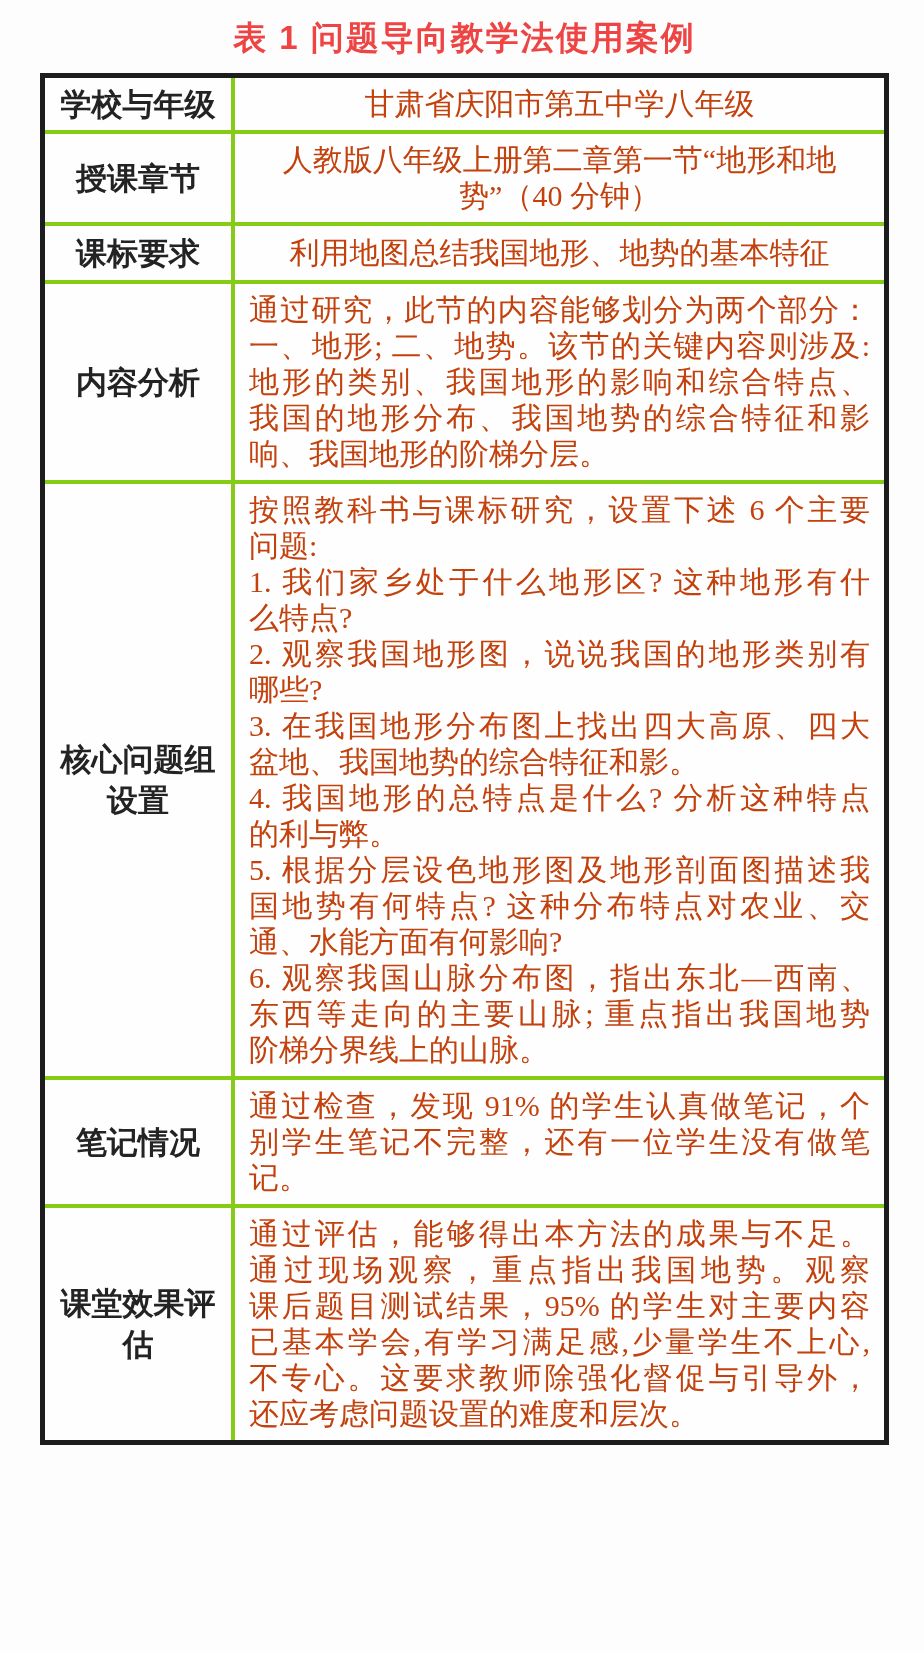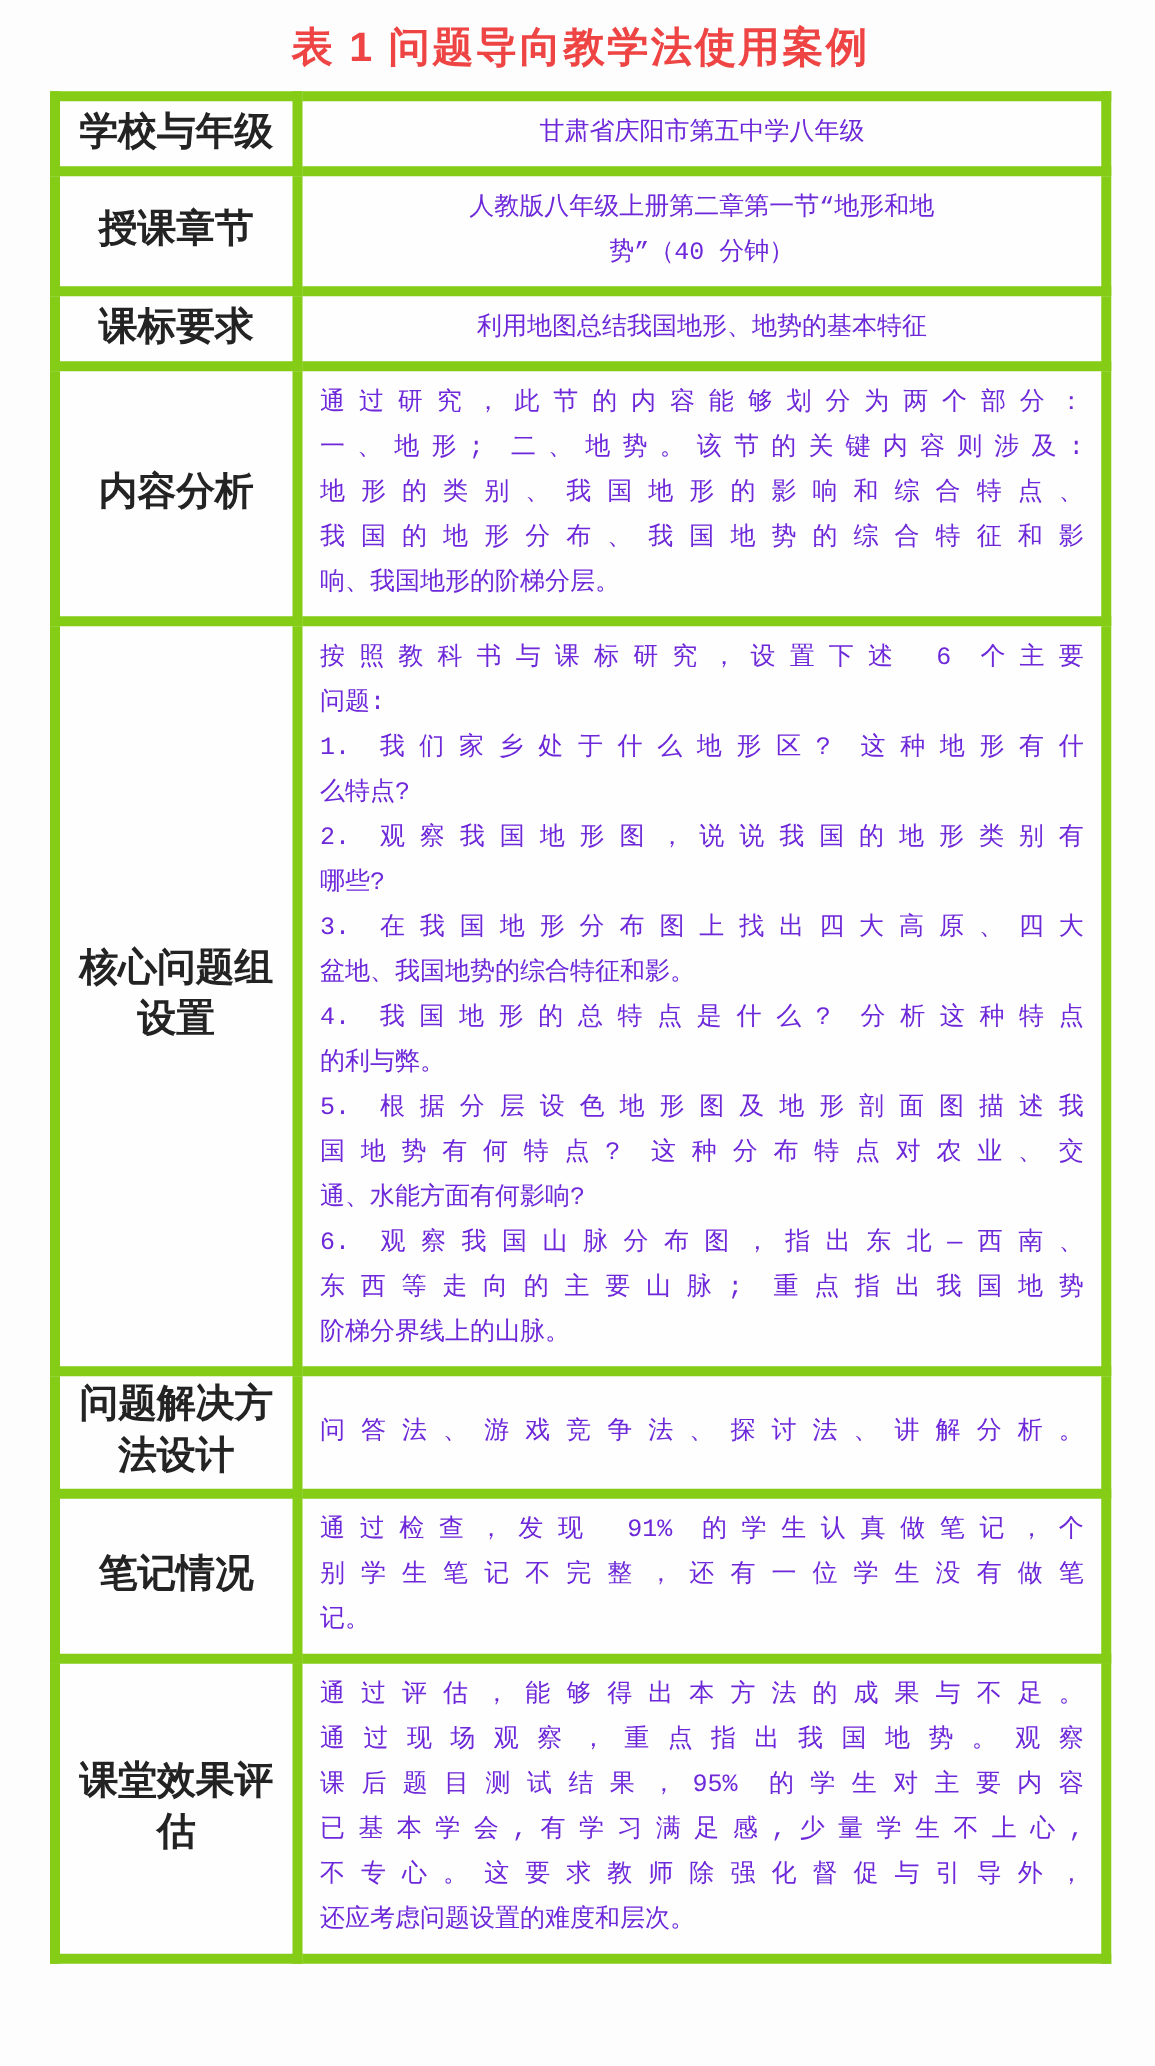--- a/index.html
+++ b/index.html
@@ -22,41 +22,40 @@
     color: #ef4444;
   }
   table.case {
     border-collapse: collapse;
     table-layout: fixed;
     width: 849px;
     margin: 15px 0 0 40px;
     border: 5px solid #1d1d1d;
   }
   table.case td {
-    border: 8px solid #84cc16;
+    border: 4px solid #84cc16;
     vertical-align: middle;
     background: #fefefe;
-    font-family: Liberation Mono, monospace;
   }
   td.label {
     width: 182px;
     text-align: center;
     font-weight: 700;
     font-size: 31px;
     line-height: 41px;
     padding: 4px 2px;
     color: #232323;
     font-family: "Liberation Sans", "DejaVu Sans", sans-serif;
   }
   td.content {
     font-family: "Liberation Serif", "DejaVu Serif", serif;
-    font-size: 20px;
+    font-size: 30px;
     line-height: 36px;
     padding: 8px 14px;
-    color: #6d28d9;
+    color: #c2410c;
   }
   .ln { white-space: nowrap; }
   .ln.full {
     white-space: normal;
     text-align: justify;
     text-align-last: justify;
   }
   .ln.c { text-align: center; white-space: normal; }
 </style>
 </head>
@@ -129,29 +128,20 @@
           <div class="ln full">5. 根据分层设色地形图及地形剖面图描述我</div>
           <div class="ln full">国地势有何特点? 这种分布特点对农业、交</div>
           <div class="ln">通、水能方面有何影响?</div>
           <div class="ln full">6. 观察我国山脉分布图，指出东北—西南、</div>
           <div class="ln full">东西等走向的主要山脉; 重点指出我国地势</div>
           <div class="ln">阶梯分界线上的山脉。</div>
         </td>
       </tr>
 
 
-      <tr style="height:92px;">
-        <td class="label">
-          <div class="ln c">问题解决方</div>
-          <div class="ln c">法设计</div>
-        </td>
-        <td class="content">
-          <div class="ln full">问答法、游戏竞争法、探讨法、讲解分析。</div>
-        </td>
-      </tr>
 
       <tr>
         <td class="label">
           <div class="ln c">笔记情况</div>
         </td>
         <td class="content">
           <div class="ln full">通过检查，发现 91% 的学生认真做笔记，个</div>
           <div class="ln full">别学生笔记不完整，还有一位学生没有做笔</div>
           <div class="ln">记。</div>
         </td>

